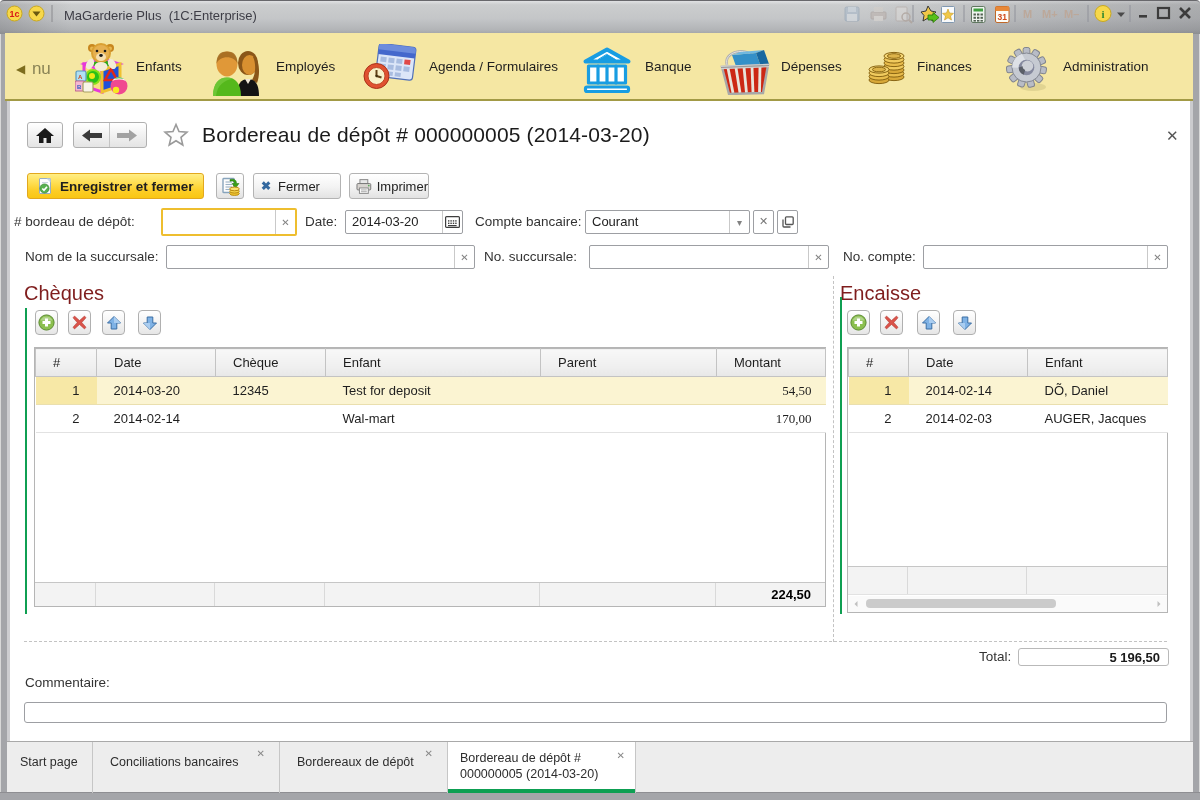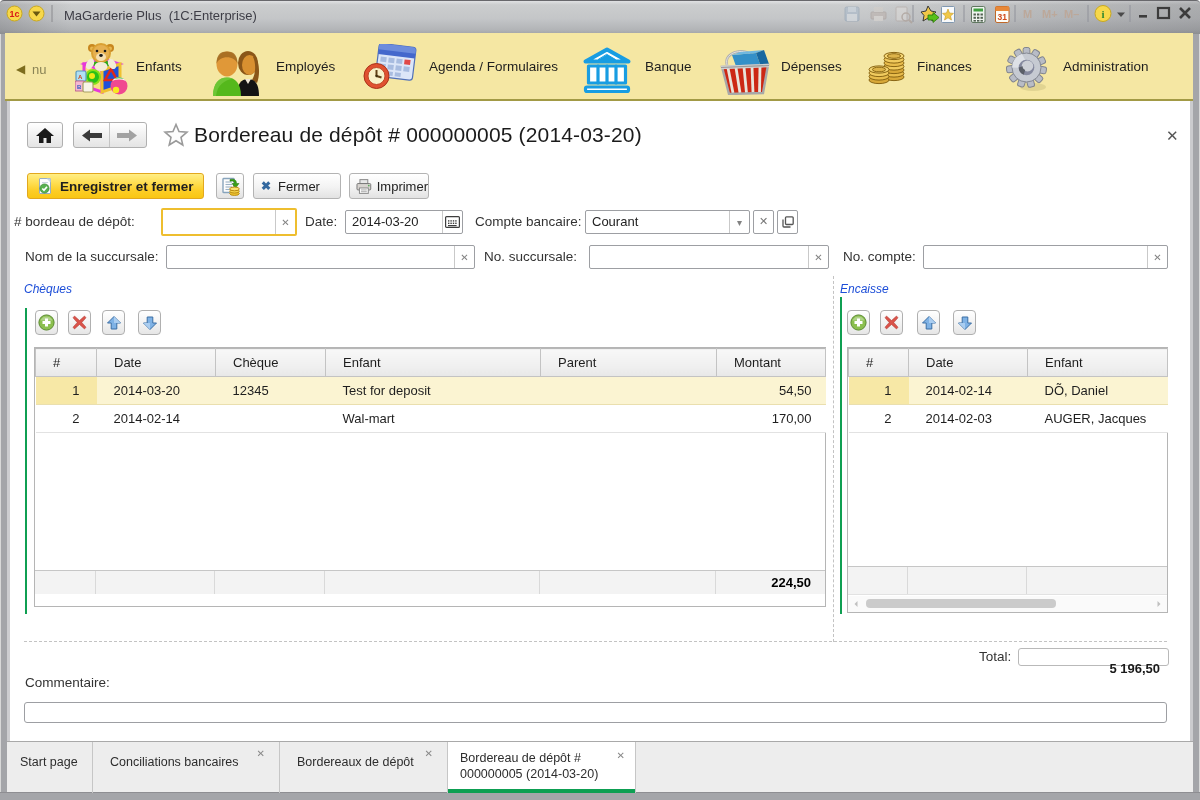--- a/index.html
+++ b/index.html
@@ -22,58 +22,58 @@
   
   #toolbar { left:5px; top:33px; width:1188px; height:68px; background:#f5e7a3;
     border-bottom:2px solid #a29a45; }
   .tbitem { position:absolute; top:0; height:66px; display:flex; align-items:center; color:#1e1e1e; font-size:13.5px; }
 
   
   #content { left:10px; top:101px; width:1180px; height:640px; background:#fff; }
 
   .navbtn { position:absolute; top:122px; height:26px; border:1px solid #b0b0b0; border-radius:3px;
     background:linear-gradient(#ffffff, #f1f1f1 50%, #e4e4e4); }
-  #pagetitle { left:194px; top:123px; font-size:21px; color:#1b1b1b; letter-spacing:0.15px; }
+  #pagetitle { left:202px; top:123px; font-size:21px; color:#1b1b1b; letter-spacing:0.15px; }
   #page-close { left:1166px; top:127px; font-size:15px; color:#555; }
 
   .cmdbtn { position:absolute; top:173px; height:26px; border:1px solid #b3b3b3; border-radius:3px;
     background:linear-gradient(#ffffff, #f3f3f3 55%, #e2e2e2);
     font-size:13px; color:#222; display:flex; align-items:center; }
   #btn-save { left:27px; width:177px; font-size:13.5px; background:linear-gradient(#ffee85, #ffdd4e 40%, #fccd26 70%, #f9c613);
     border:1px solid #e2a81e; font-weight:bold; color:#1f1f1f; }
 
   .lbl { position:absolute; font-size:13.5px; color:#333; white-space:nowrap; }
   .inp { position:absolute; height:24px; background:#fff; border:1px solid #9d9fa3; border-radius:2px; font-size:13px; color:#222; }
   .xseg { position:absolute; right:0; top:0; width:20px; height:100%; border-left:1px solid #c9c9c9;
     color:#828282; font-size:10px; display:flex; align-items:center; justify-content:center; }
 
-  .grnlbl { position:absolute; font-size:12px; color:#1d4ed8;font-style:italic; }
+  .grnlbl { position:absolute; font-size:20px; color:#7f1d1d; }
   .grnline { position:absolute; width:2px; background:#0f9f52; }
   .minibtn { position:absolute; width:23px; height:25px; border:1px solid #b0b0b0; border-radius:4px;
     background:linear-gradient(#ffffff, #f2f2f2 55%, #e6e6e6); display:flex; align-items:center; justify-content:center; }
 
   table.grid { position:absolute; border-collapse:collapse; table-layout:fixed; font-size:13px; color:#1e1e1e; background:#fff; }
   table.grid th { font-weight:normal; text-align:left; height:28px;
     background:linear-gradient(#f8f8f8, #eeeeee 70%, #e7e7e7);
     border:1px solid #c3c3c3; border-top:1px solid #b7b7b7; padding:0 0 0 17px; }
   table.grid td { height:28px; padding:0 0 0 17px; border-bottom:1px solid #e2e2e2; }
   tr.yel td { background:#fbf4d2; border-bottom:1px solid #eadfae; }
   tr.yel td.numc { background:#f7e8a6; }
   table.grid td.numc { text-align:right; padding:0 17px 0 0; }
   table.grid td.mont { text-align:right; padding:0 14px 0 0; }
-  td.mont { text-align:right; padding:0 14px 0 0; }
+  td.mont { text-align:right; padding:0 14px 0 0;font-family:Liberation Serif, serif; }
   .tblwrap { position:absolute; border:1px solid #b5b5b5; background:#fff; }
   .tfoot { position:absolute; background:#f3f3f3; border-top:1px solid #c6c6c6; }
   .tfoot .fc { position:absolute; top:0; height:100%; border-right:1px solid #d9d9d9; }
 
   #dash-v { left:833px; top:276px; width:1px; height:366px; border-left:1px dashed #c3c3c3; }
   #dash-h { left:24px; top:641px; width:1143px; height:1px; border-top:1px dashed #c3c3c3; }
 
   #total-field { left:1018px; top:648px; width:151px; height:18px; border:1px solid #b9b9b9; border-radius:3px;
-    font-size:13px; font-weight:bold; color:#1a1a1a; text-align:right; padding:12px 8px 0 0; }
+    font-size:13px; font-weight:bold; color:#1a1a1a; text-align:right; padding:1px 8px 0 0; }
   #comment-inp { left:24px; top:702px; width:1143px; height:21px; border:1px solid #9d9fa3; border-radius:3px; }
 
   
   #tabbar { left:7px; top:741px; width:1186px; height:51px; background:#ededed; border-top:1px solid #a9a9a9; }
   .tab { position:absolute; top:0; height:51px; border-right:1px solid #c6c6c6; font-size:12.5px; color:#2d2d2d; }
   .tabx { position:absolute; font-size:10px; color:#888; }
 </style>
 </head>
 <body>
 
@@ -147,21 +147,21 @@
   <path d="M1180,8 L1190,18 M1190,8 L1180,18" stroke="#3c3c3c" stroke-width="2.6"></path>
 </svg>
 
 <div id="frame-left" class="abs"></div>
 <div id="frame-right" class="abs"></div>
 <div id="frame-bottom" class="abs"></div>
 <div id="lstrip" class="abs"></div>
 <div id="rstrip" class="abs"></div>
 
 <div id="toolbar" class="abs">
-  <div class="tbitem" style="left:11px;top:3px;color:#7d6d1e;font-size:12px;">◀&nbsp;&nbsp;<span style="color:#8a8456;font-size:13px;">nu</span></div>
+  <div class="tbitem" style="left:11px;top:3px;color:#7d6d1e;font-size:12px;">◀&nbsp;&nbsp;<span style="color:#8a8456;font-size:17px;">nu</span></div>
   <div class="tbitem" style="left:131px;">Enfants</div>
   <div class="tbitem" style="left:424px;">Agenda / Formulaires</div>
   <div class="tbitem" style="left:271px;">Employés</div>
   <div class="tbitem" style="left:640px;">Banque</div>
   <div class="tbitem" style="left:776px;">Dépenses</div>
   <div class="tbitem" style="left:912px;">Finances</div>
   <div class="tbitem" style="left:1058px;">Administration</div>
 
   <svg class="abs" style="left:70px;top:8px;" width="54" height="56" viewBox="0 0 54 56">
     <polygon points="9,23 27,17 45,23 27,29" fill="#30a818" stroke="#e040e0" stroke-width="2.5"></polygon>
@@ -493,21 +493,21 @@
     <tr>
           <td class="numc">2</td>
           <td>2014-02-14</td>
           <td></td>
           <td>Wal-mart</td>
           <td></td>
           <td class="mont">170,00</td>
         </tr>
   </tbody>
     </table>
-  <div class="tfoot" style="left:0;top:222px;width:790px;height:24px;">
+  <div class="tfoot" style="left:0;top:234px;width:790px;height:24px;">
     <div class="fc" style="left:0;width:61px;"></div>
     <div class="fc" style="left:61px;width:119px;"></div>
     <div class="fc" style="left:180px;width:110px;"></div>
     <div class="fc" style="left:290px;width:215px;"></div>
     <div class="fc" style="left:505px;width:176px;"></div>
     <div style="position:absolute;left:681px;top:4px;width:95px;text-align:right;font-size:13px;font-weight:bold;">224,50</div>
   </div>
 </div>
 
 <div class="tblwrap" style="left:847px;top:347px;width:321px;height:266px;">

